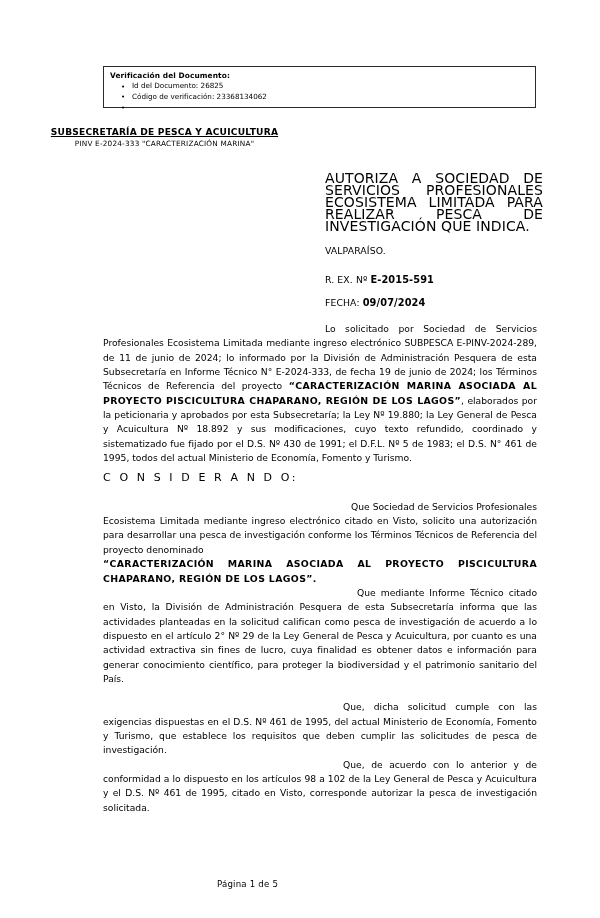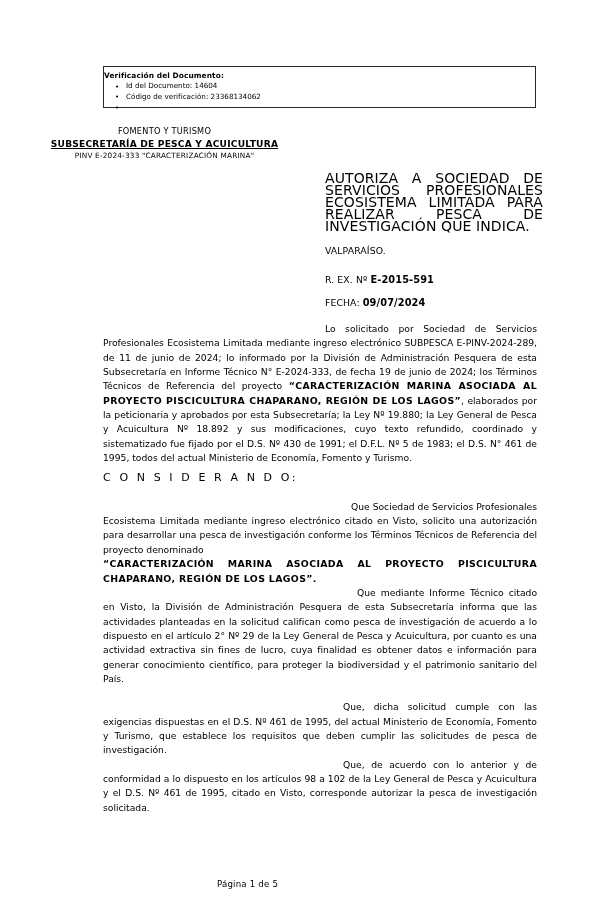--- a/index.html
+++ b/index.html
@@ -25,21 +25,21 @@
   }
 
   
   .verif-box {
     position: absolute;
     left: 103px;
     top: 66px;
     width: 433px;
     box-sizing: border-box;
     border: 1px solid #2b2b2b;
-    padding: 4px 5px 5px 0;
+    padding: 4px 5px 5px 6px;
     background: #ffffff;
   }
   .verif-title {
     font-weight: bold;
     font-size: 7.4px;
     line-height: 10px;
     letter-spacing: 0.1px;
   }
   .verif-list {
     margin: 0;
@@ -187,34 +187,33 @@
 </head>
 <body>
 
 <div class="page">
 
   <div class="verif-box">
     <div class="verif-title">Verificación del Documento:</div>
     <ul class="verif-list">
       <li>
         <span class="bullet">•</span>
-        <span>Id del Documento: 14604</span>
+        <span>Id del Documento: 26825</span>
       </li>
       <li>
         <span class="bullet">•</span>
         <span>Código de verificación: 23368134062</span>
       </li>
       <li>
         <span class="bullet">•</span>
       </li>
     </ul>
   </div>
 
   <div class="ministry">
-    <div class="line2">FOMENTO Y TURISMO</div>
     <div class="subsec">SUBSECRETARÍA DE PESCA Y ACUICULTURA</div>
     <div class="pinv">PINV E-2024-333 "CARACTERIZACIÓN MARINA"</div>
   </div>
 
   <div class="subject">AUTORIZA A SOCIEDAD DE SERVICIOS PROFESIONALES ECOSISTEMA LIMITADA PARA REALIZAR PESCA DE INVESTIGACIÓN QUE INDICA.</div>
 
   <div class="place">VALPARAÍSO.</div>
 
   <div class="resnum"><span>R. EX. Nº </span><b>E-2015-591</b></div>
 

